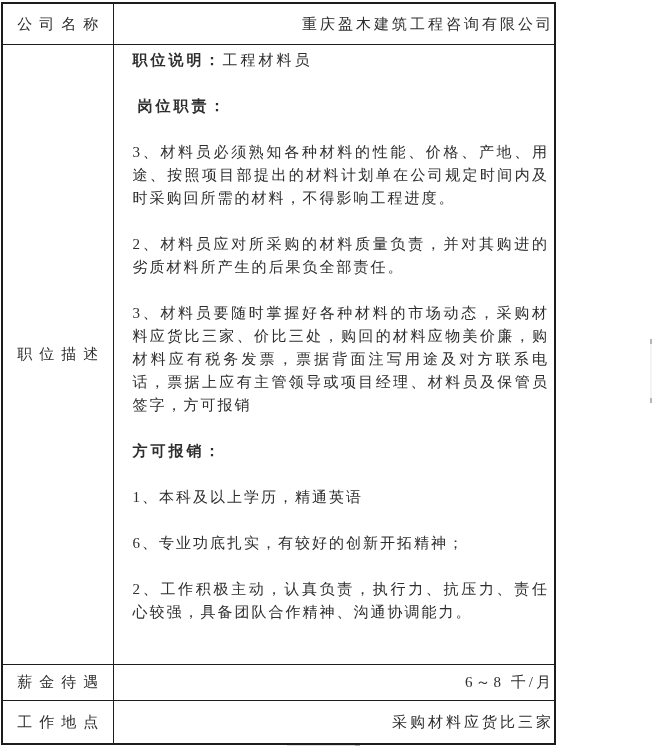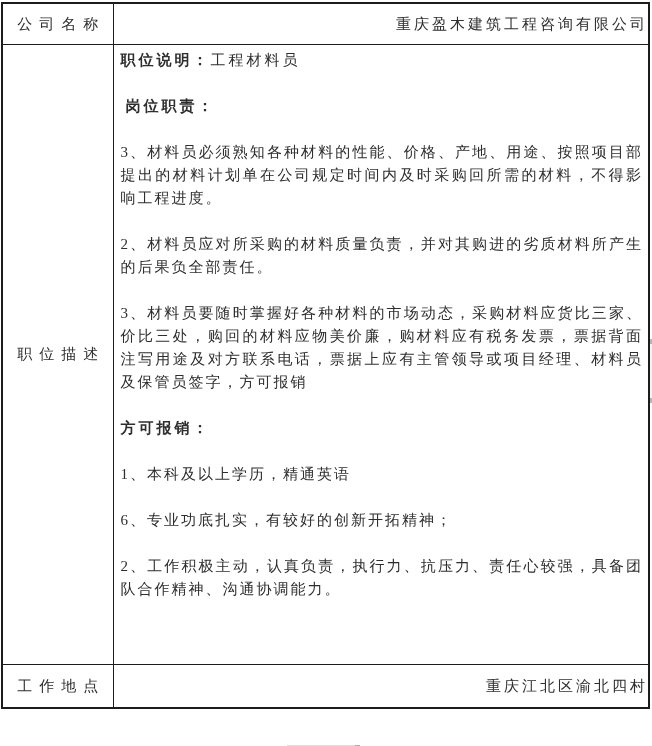--- a/index.html
+++ b/index.html
@@ -14,21 +14,21 @@
   }
   .page {
     position: relative;
     width: 652px;
     height: 746px;
     background: #ffffff;
   }
   table.job-table {
     border-collapse: collapse;
     table-layout: fixed;
-    width: 649px;
+    width: 555px;
     margin: 2px 0 0 1px;
     border: 2px solid #1c1c1c;
   }
   table.job-table td {
     border: 1px solid #1c1c1c;
     font-size: 15px;
     overflow: hidden;
   }
   col.c1 { width: 111px; }
   td.lbl {
@@ -44,21 +44,21 @@
     vertical-align: middle;
     letter-spacing: 3px;
     text-indent: 3px;
     padding: 0;
   }
   td.desc {
     vertical-align: top;
     padding: 4px 5px 0 7px;
   }
   .para {
-    margin: 0 0 23px 0;
+    margin: 0 0 23px 12px;
     line-height: 23px;
     letter-spacing: 2px;
     text-align: justify;
   }
   .para.head { text-align: left; letter-spacing: 3px; }
   .para.head .bold { font-weight: bold; }
   .para.indented { padding-left: 5px; }
   .bold { font-weight: bold; }
   .r1 td { height: 40px; }
   .r2 td { height: 615px; }
@@ -132,24 +132,28 @@
         <p class="para">3、材料员要随时掌握好各种材料的市场动态，采购材料应货比三家、价比三处，购回的材料应物美价廉，购材料应有税务发票，票据背面注写用途及对方联系电话，票据上应有主管领导或项目经理、材料员及保管员签字，方可报销</p>
         <p class="para head">
           <span class="bold">方可报销：</span>
         </p>
         <p class="para">1、本科及以上学历，精通英语</p>
         <p class="para">6、专业功底扎实，有较好的创新开拓精神；</p>
         <p class="para">2、工作积极主动，认真负责，执行力、抗压力、责任心较强，具备团队合作精神、沟通协调能力。</p>
       </td>
     </tr>
 
+    <tr class="r3">
+      <td class="lbl">薪金待遇</td>
+      <td class="val">6～8 千/月</td>
+    </tr>
 
     <tr class="r4">
       <td class="lbl">工作地点</td>
-      <td class="val">重庆江北区渝北四村</td>
+      <td class="val">采购材料应货比三家</td>
     </tr>
   </tbody>
     </table>
 
   <div class="h-scroll-fragment">
     <div class="tip"></div>
   </div>
 
   <div class="v-scroll-fragment">
     <div class="cap-top"></div>

